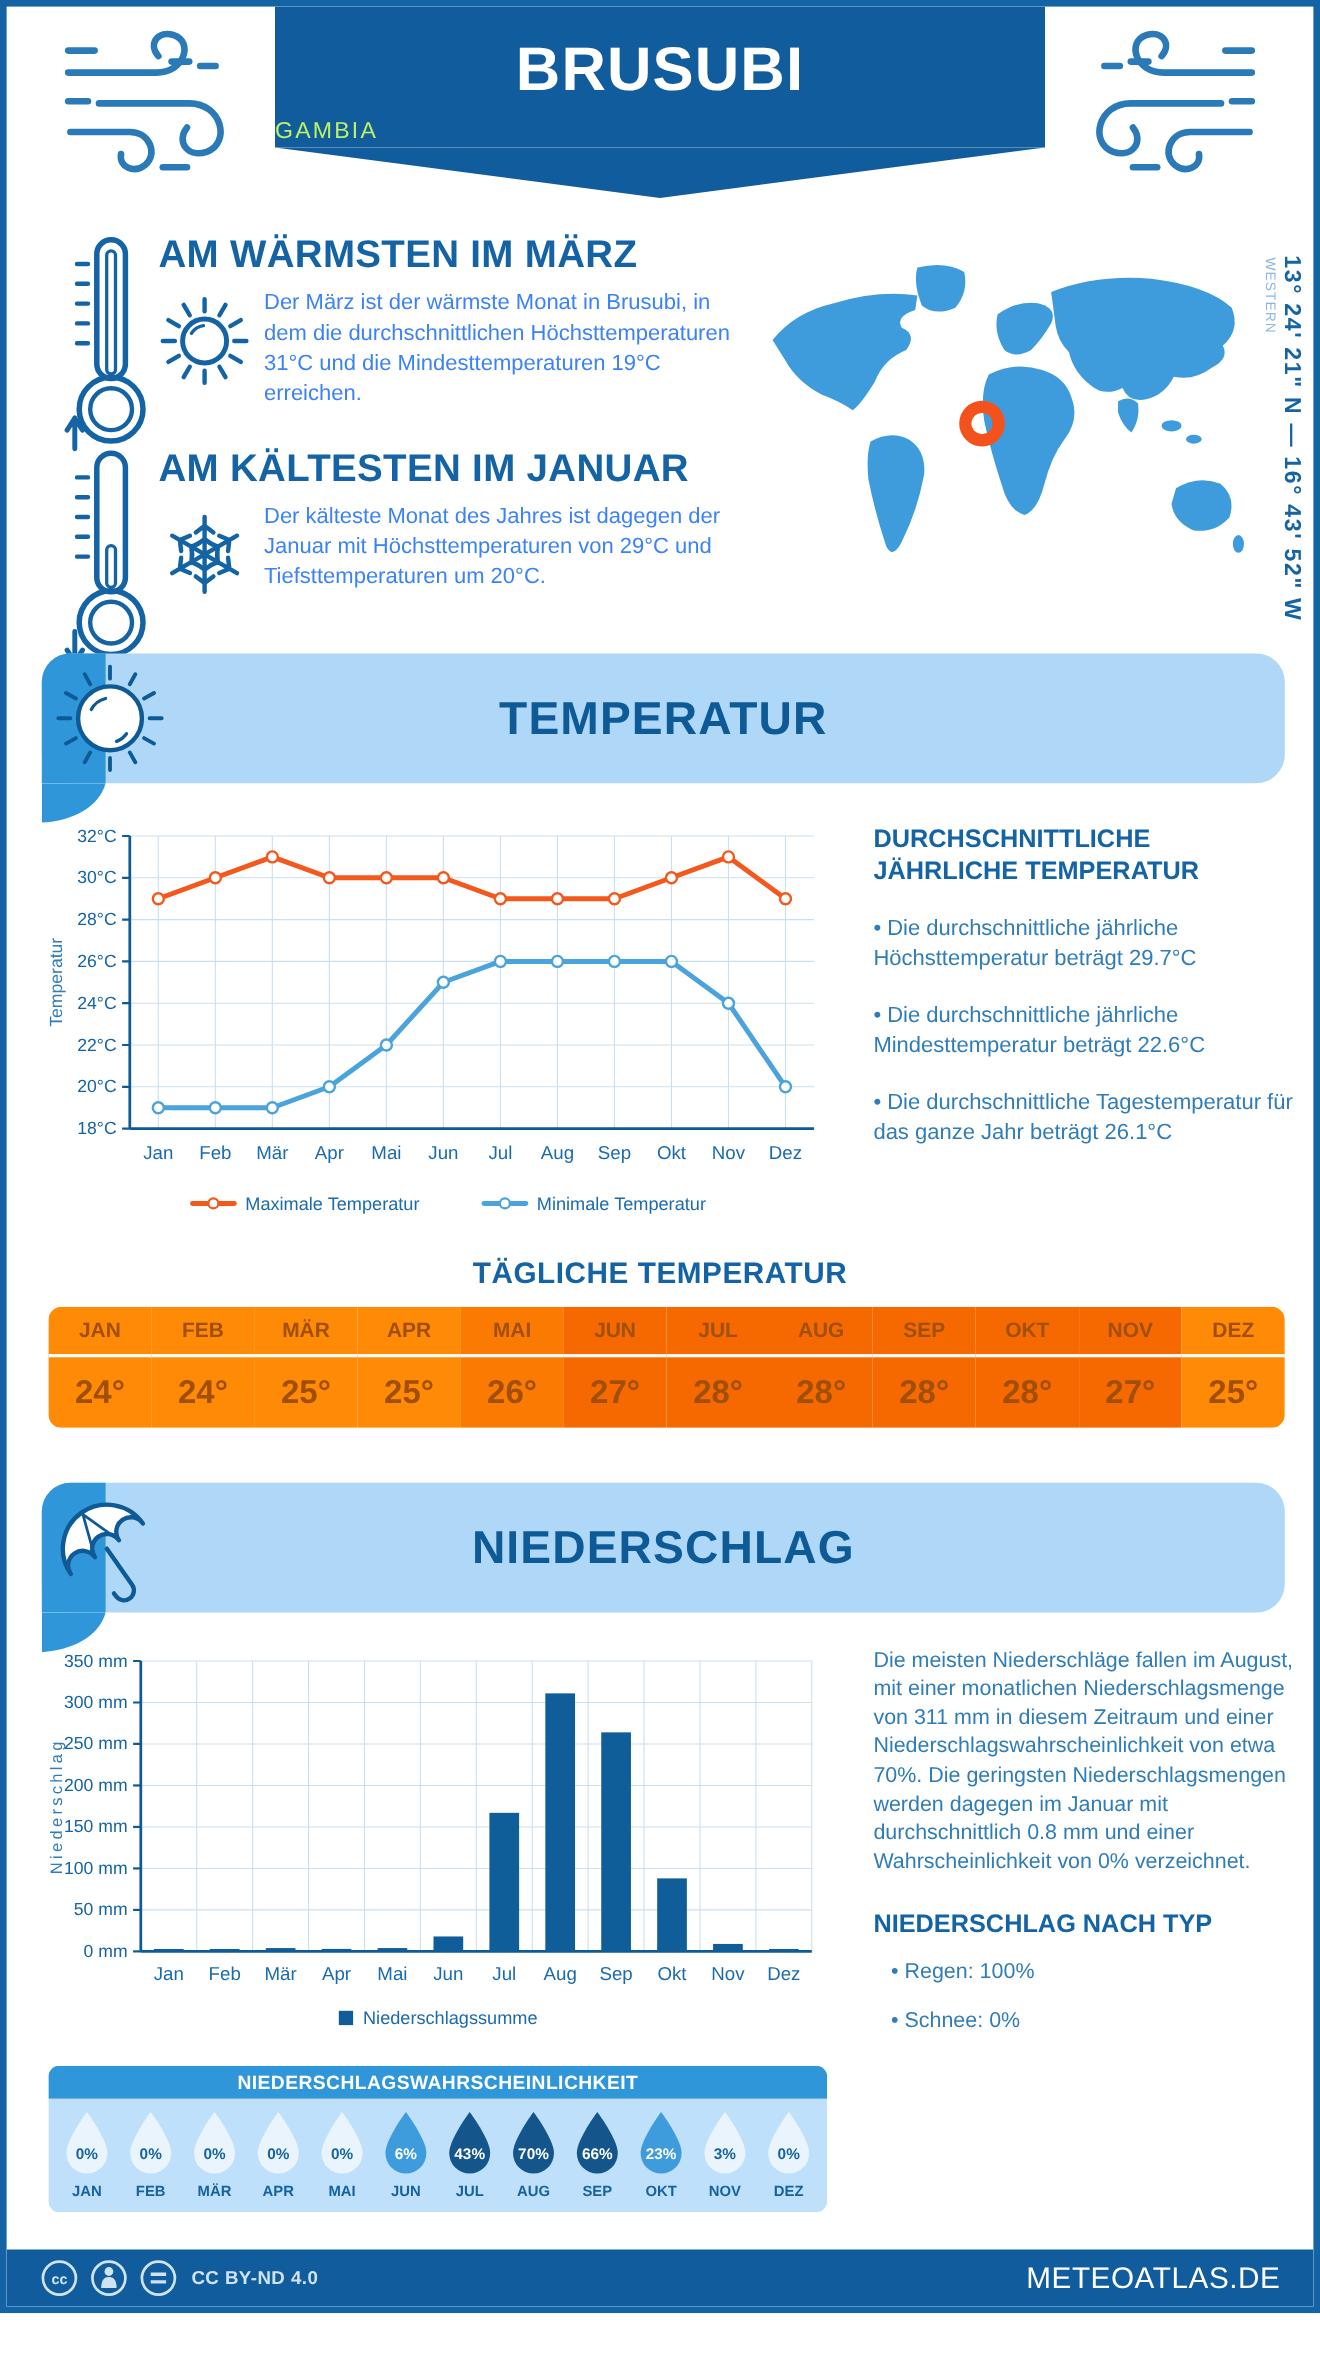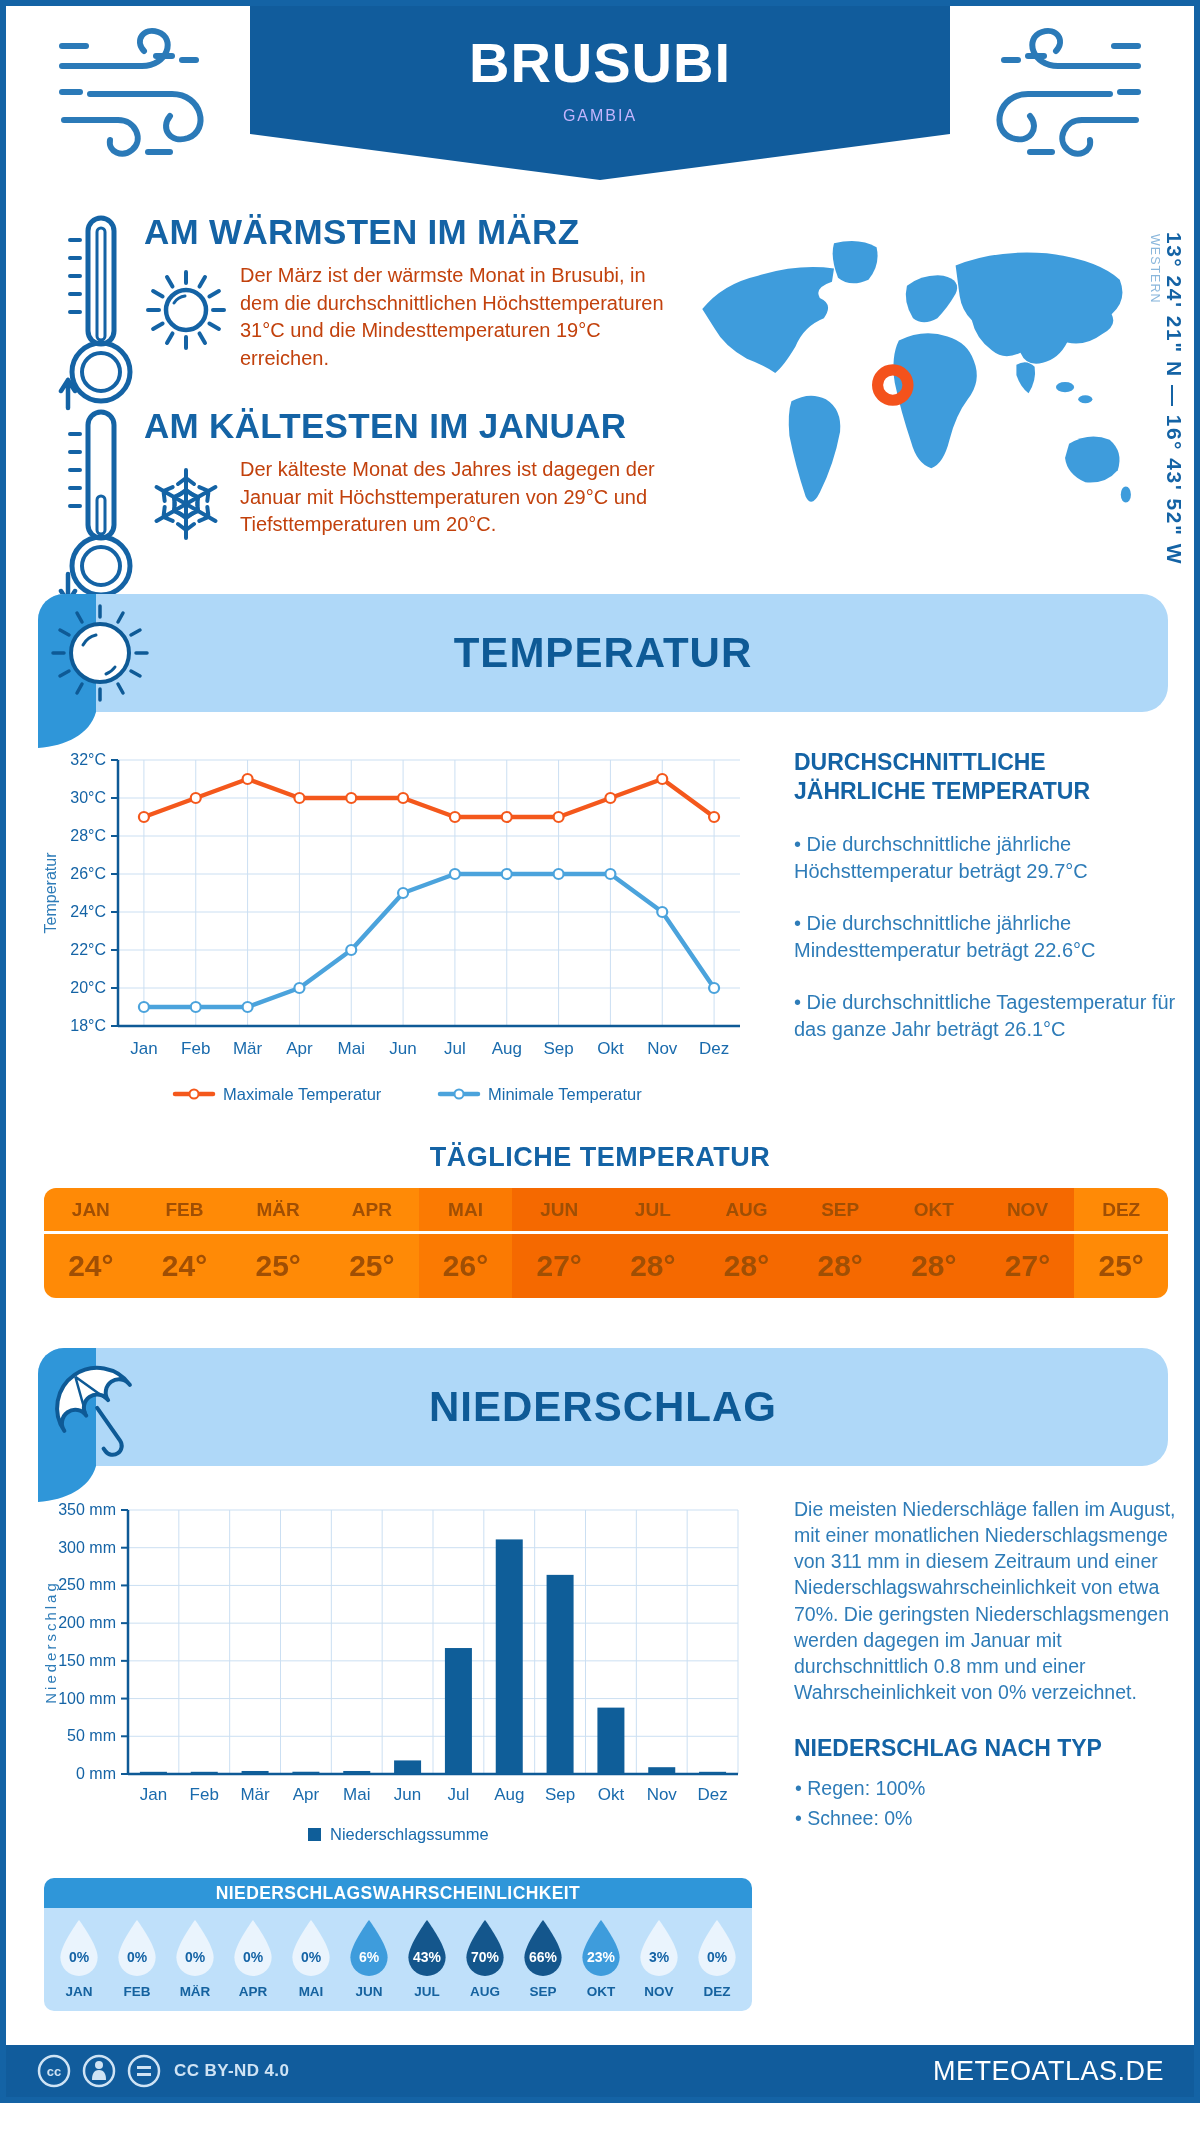--- a/index.html
+++ b/index.html
@@ -6,34 +6,34 @@
   *{box-sizing:border-box;}
   .page{position:relative;width:1200px;height:2103px;background:#fff;border:6px solid #1463A5;
         font-family:"Liberation Sans",sans-serif;overflow:hidden;}
   svg text{font-family:"Liberation Sans",sans-serif;}
 
   
   .banner{position:absolute;left:244px;top:0;width:700px;height:128px;background:#115C9C;}
   .banner::after{content:"";position:absolute;top:128px;left:0;width:0;height:0;
     border-left:350px solid transparent;border-right:350px solid transparent;border-top:46px solid #115C9C;}
   .banner-title{margin-top:24px;text-align:center;color:#fff;font-size:56px;font-weight:bold;letter-spacing:1px;}
-  .banner-sub{margin-top:12px;text-align:center;color:#c4b5fd;font-size:16px;letter-spacing:2px;}
+  .banner-sub{margin-top:12px;text-align:left;color:#bef264;font-size:21px;letter-spacing:2px;}
   .wind{position:absolute;top:18px;width:195px;height:145px;}
   .wind.left{left:42px;}
   .wind.right{right:42px;transform:scaleX(-1);}
 
   
   .intro-block{position:absolute;left:52px;width:620px;display:grid;grid-template-columns:86px 1fr;}
   .intro-block.warm{top:206px;}
   .intro-block.cold{top:400px;}
   .thermo{width:78px;height:200px;}
   .intro-h{font-size:35px;font-weight:bold;color:#1463A5;letter-spacing:.3px;margin:0 0 10px 0;}
   .intro-row{display:grid;grid-template-columns:96px 1fr;align-items:start;}
   .mini-icon{width:85px;height:85px;margin-top:6px;}
-  .intro-p{font-size:20px;color:#c2410c;line-height:1.38;margin:0;max-width:440px;}
+  .intro-p{font-size:20px;color:#3b82f6;line-height:1.38;margin:0;max-width:440px;}
 
   
   .map{position:absolute;left:676px;top:206px;width:456px;height:336px;}
   .coords{position:absolute;right:8px;top:226px;writing-mode:vertical-rl;}
   .coord-main{display:block;font-size:21px;font-weight:bold;color:#1463A5;letter-spacing:1.5px;}
   .coord-zone{display:block;font-size:12.5px;color:#8AB7DC;letter-spacing:1px;margin-top:2px;}
 
   
   .band{position:absolute;left:32px;width:1130px;height:118px;background:#AFD8F8;border-radius:26px;}
   .band.temp{top:588px;}
@@ -49,21 +49,21 @@
   #rain-chart{top:1486px;}
 
   
   .side-col{position:absolute;left:788px;width:382px;}
   .side-col.temp{top:742px;}
   .side-col.rain{top:1490px;}
   .side-h{font-size:23px;font-weight:bold;color:#1463A5;line-height:1.25;margin:0;}
   .side-b{font-size:20px;color:#2E7CB8;line-height:1.35;margin:25px 0 0 0;}
   .side-p{font-size:19.5px;color:#2E7CB8;line-height:1.34;margin:0 0 24px 0;}
   .side-h2{font-size:23px;font-weight:bold;color:#1463A5;margin:30px 0 12px 0;}
-  .side-t{font-size:19.5px;color:#2E7CB8;line-height:1.5;margin:1px;}
+  .side-t{font-size:19.5px;color:#2E7CB8;line-height:1.5;margin:16px;}
 
   
   .daily-title{position:absolute;top:1136px;left:0;width:100%;text-align:center;
     font-size:27px;font-weight:bold;color:#1463A5;letter-spacing:.5px;}
   .daily-table{position:absolute;left:38px;top:1182px;width:1124px;border-radius:12px;overflow:hidden;}
   .daily-row{display:grid;grid-template-columns:repeat(12,1fr);}
   .daily-m{height:46px;display:flex;align-items:center;justify-content:center;
     font-size:19px;font-weight:bold;color:#A04F04;border-bottom:3px solid #fff;}
   .daily-v{height:64px;display:flex;align-items:center;justify-content:center;
     font-size:30px;font-weight:bold;color:#A04F04;}

